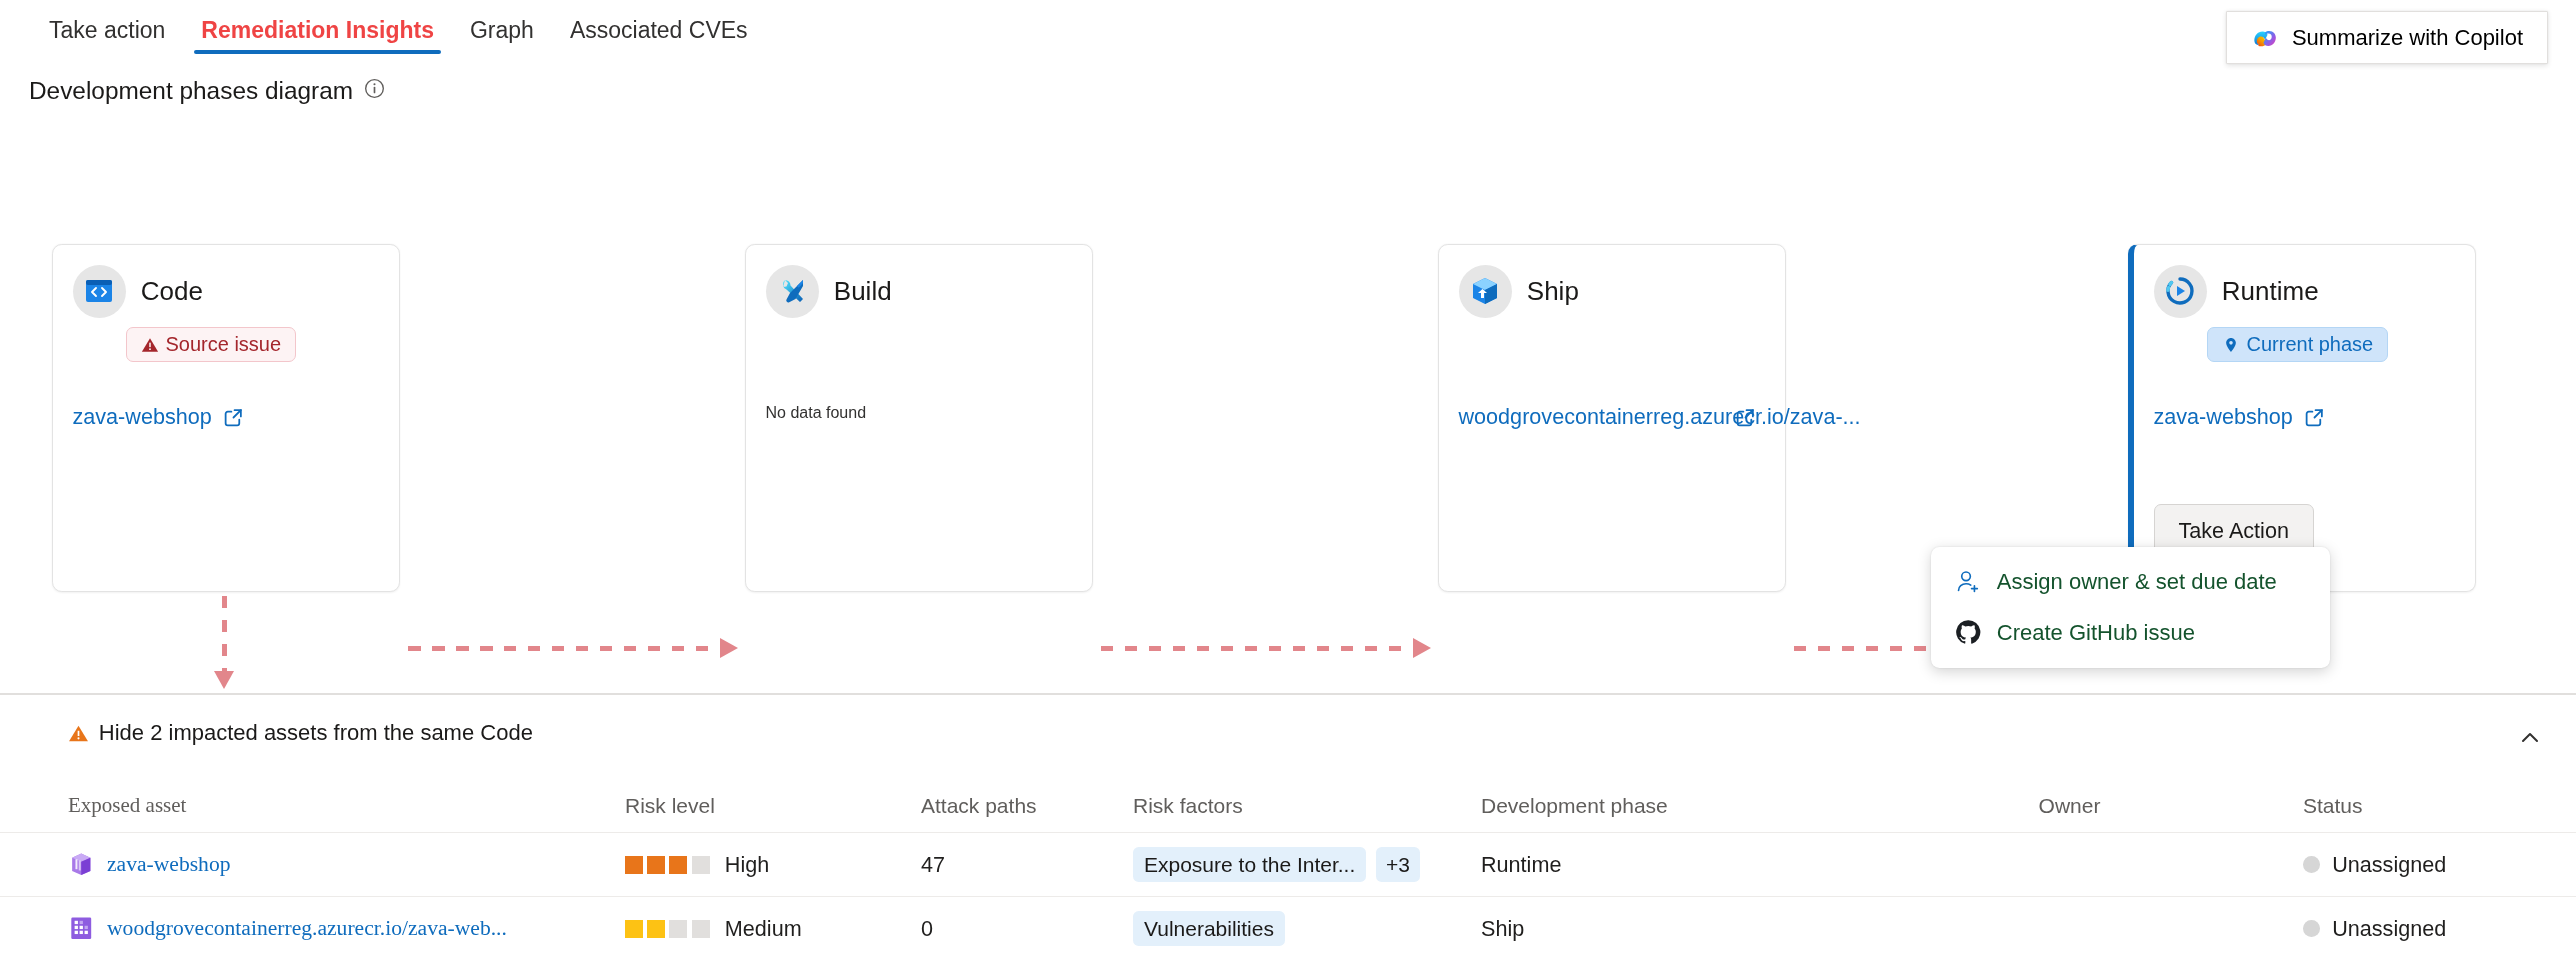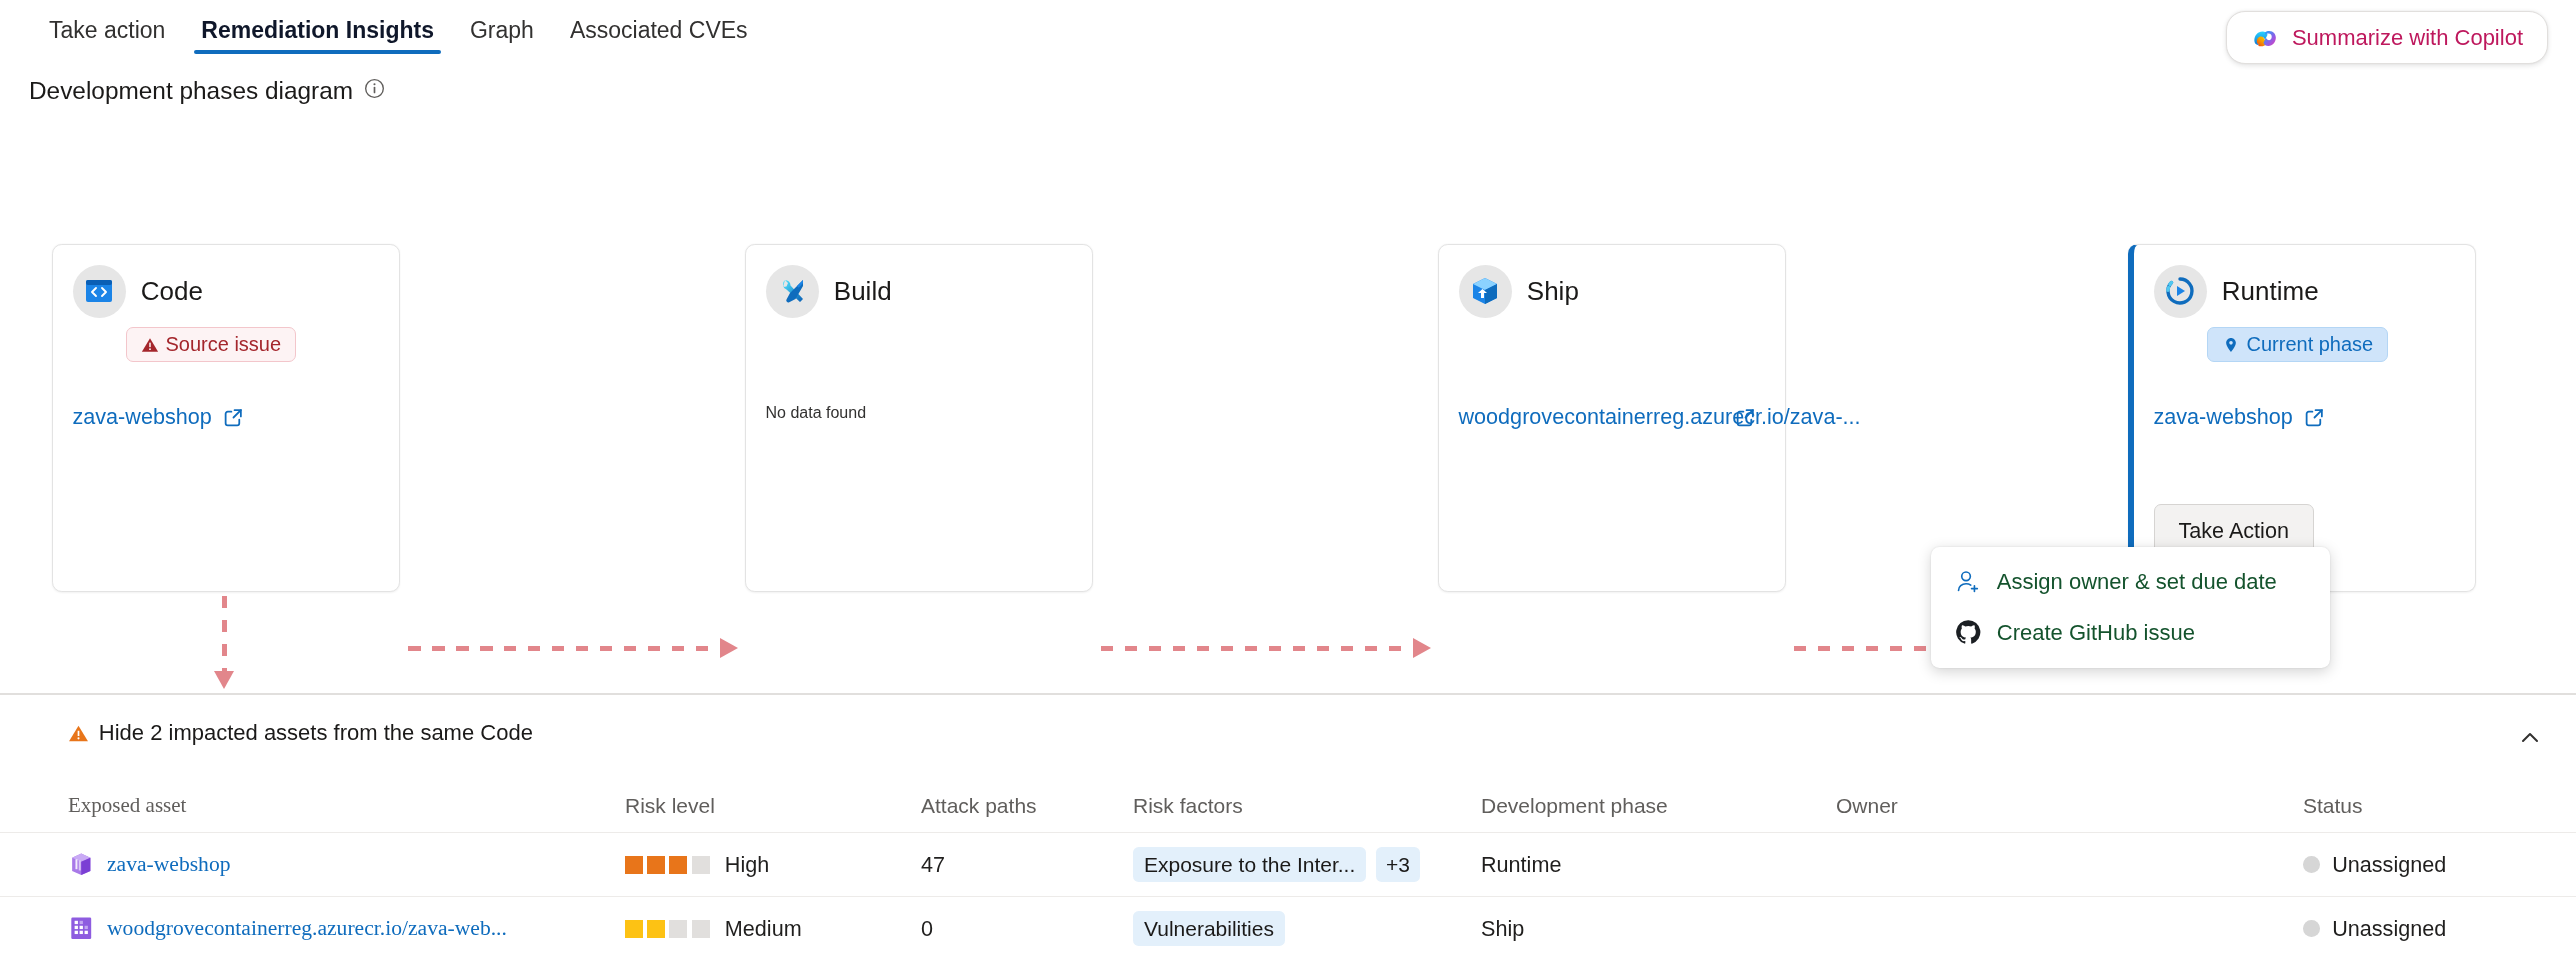--- a/index.html
+++ b/index.html
@@ -33,21 +33,21 @@
     display: flex;
     align-items: center;
     padding: 0 18px;
     font-size: 23px;
     color: #323130;
     cursor: pointer;
     white-space: nowrap;
   }
   .tab.active {
     font-weight: bold;
-    color: #0f172a;
+    color: #ef4444;
   }
   .tab.active::after {
     content: "";
     position: absolute;
     left: 11px; right: 11px;
     bottom: 5.6px;
     height: 4.9px;
     background: #0f6cbd;
     border-radius: 2.8px;
   }
@@ -57,24 +57,24 @@
     position: absolute;
     right: 28px;
     top: 11px;
     height: 53px;
     display: flex;
     align-items: center;
     gap: 14px;
     padding: 0 24px;
     background: #ffffff;
     border: 0.7px solid #e1dfdd;
-    border-radius: 19px;
+    border-radius: 1px;
     box-shadow: 0 1.4px 4.9px rgba(0,0,0,0.10), 0 0 2.1px rgba(0,0,0,0.06);
     font-size: 22px;
-    color: #be185d;
+    color: #000000;
     cursor: pointer;
     box-sizing: border-box;
   }
   .copilot-glyph { width: 26.5px; height: 26.5px; display:block; }
 
   
   .section-title {
     position: absolute;
     left: 29px;
     top: 77px;
@@ -311,21 +311,21 @@
     padding-left: 68px;
   }
   .tr.head { height: 53px; color: #605e5c; font-size: 21px; }
   .tr.row  { height: 64px; border-top: 1.4px solid #edebe9; font-size: 21.6px; color: #201f1e; }
 
   .c-asset  { width: 557px; flex:none; display:flex; align-items:center; gap:12.5px;font-family:Liberation Serif, serif; }
   .c-risk   { width: 296px; flex:none; display:flex; align-items:center; gap:15.3px; }
   .c-paths  { width: 212px; flex:none; }
   .c-factors{ width: 348px; flex:none; display:flex; align-items:center; gap:9.8px; }
   .c-phase  { width: 355px; flex:none; }
-  .c-owner  { width: 467px; flex:none; }
+  .c-owner  { width: 467px; flex:none;text-align:center; }
   .c-status { width: 279px; flex:none; display:flex; align-items:center; gap:12.5px; }
 
   .asset-icon { width: 26.5px; height: 26.5px; flex:none; display:block; }
   .asset-name {
     color: #0f6cbd;
     cursor: pointer;
     white-space: nowrap;
     overflow: hidden;
     text-overflow: ellipsis;
     max-width: 488px;

